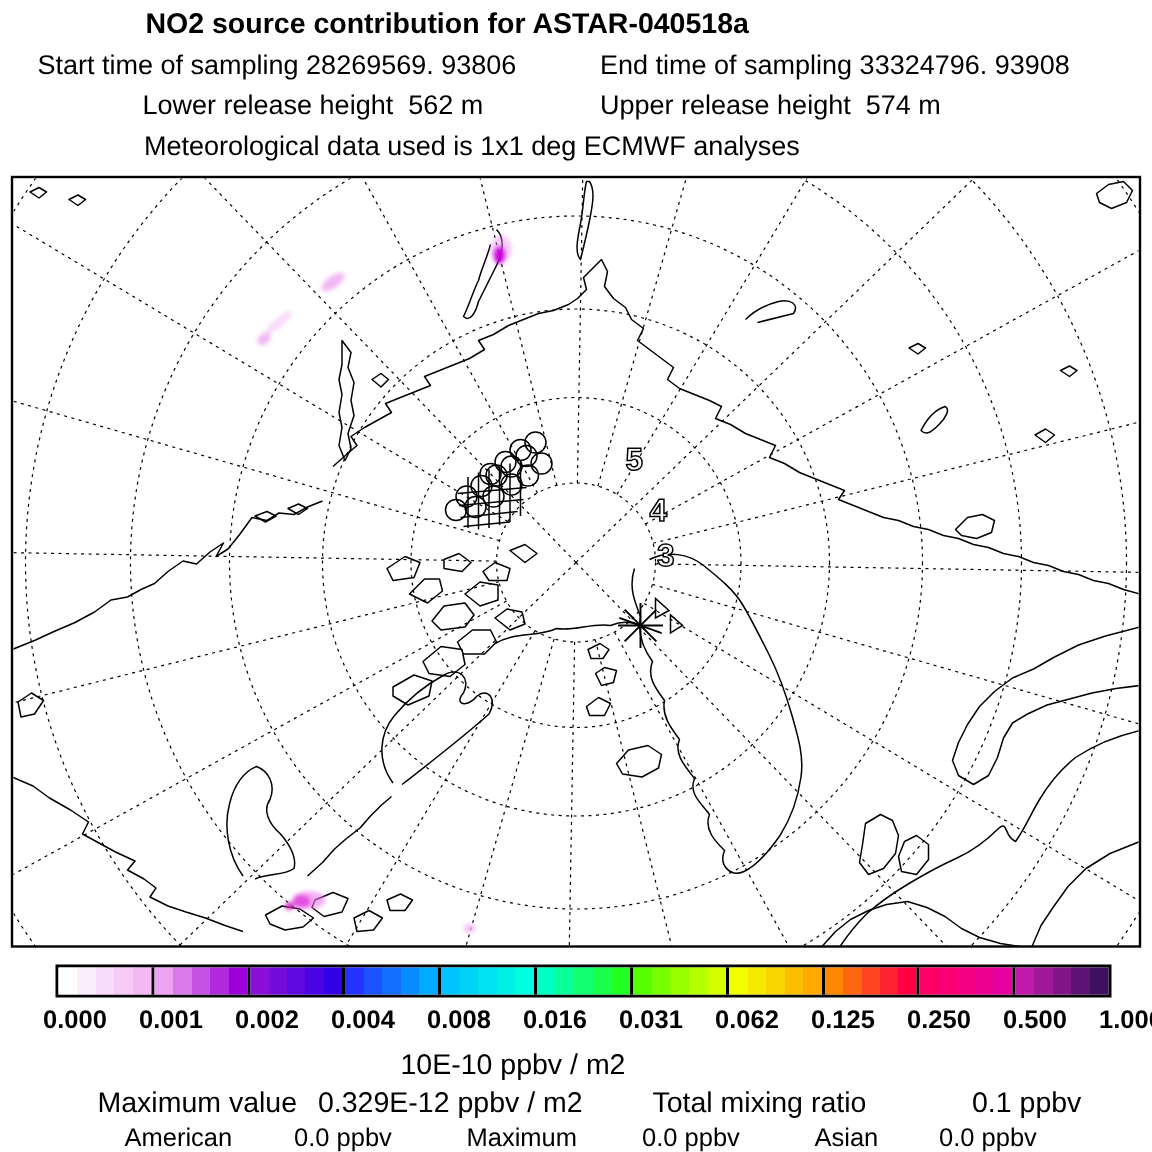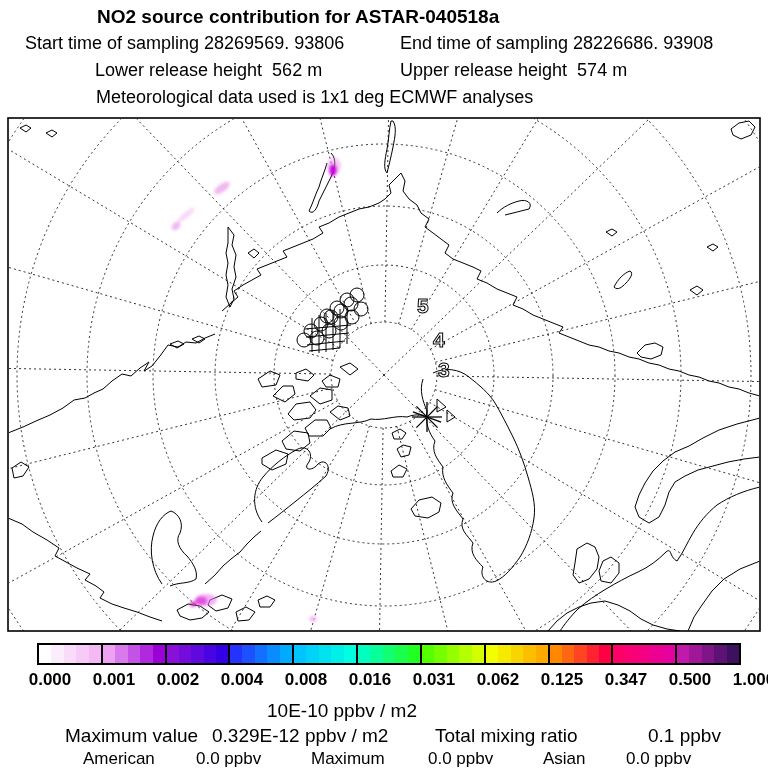--- a/index.html
+++ b/index.html
@@ -14,21 +14,21 @@
   .units{font-size:19px;width:684px;text-align:center;}
   .maxline{font-size:19px;}
   .regline{font-size:17px;}
   svg text.mapdigit{font-family:"Liberation Sans",sans-serif;font-weight:bold;}
 </style>
 </head>
 <body>
 
 <div class="abs title" style="left:97px;top:6px;">NO2 source contribution for ASTAR-040518a</div>
 <div class="abs hline" style="left:25px;top:33px;">Start time of sampling 28269569. 93806</div>
-<div class="abs hline" style="left:400px;top:33px;">End time of sampling 28226686. 93908</div>
+<div class="abs hline" style="left:400px;top:33px;">End time of sampling 33324796. 93908</div>
 <div class="abs hline" style="left:95px;top:60px;">Lower release height  562 m</div>
 <div class="abs hline" style="left:400px;top:60px;">Upper release height  574 m</div>
 <div class="abs hline" style="left:96px;top:87px;">Meteorological data used is 1x1 deg ECMWF analyses</div>
 
 <svg id="mapsvg" width="768" height="768" viewBox="0 0 768 768" style="position:absolute;left:0;top:0;">
   <defs>
     <clipPath id="mapclip">
         <rect x="9" y="119" width="750" height="512"></rect>
       </clipPath>
     <filter id="smblur" x="-60%" y="-60%" width="220%" height="220%">
@@ -172,21 +172,21 @@
 <div id="cbar-ticks" style="position:absolute;left:0;top:670px;width:768px;height:22px;margin-left:13px;">
     <span class="tick" style="left: 5px;">0.000</span>
     <span class="tick" style="left: 69px;">0.001</span>
     <span class="tick" style="left: 133px;">0.002</span>
     <span class="tick" style="left: 197px;">0.004</span>
     <span class="tick" style="left: 261px;">0.008</span>
     <span class="tick" style="left: 325px;">0.016</span>
     <span class="tick" style="left: 389px;">0.031</span>
     <span class="tick" style="left: 453px;">0.062</span>
     <span class="tick" style="left: 517px;">0.125</span>
-    <span class="tick" style="left: 581px;">0.347</span>
+    <span class="tick" style="left: 581px;">0.250</span>
     <span class="tick" style="left: 645px;">0.500</span>
     <span class="tick" style="left: 709px;">1.000</span>
   </div>
 
 <div class="abs units" style="left:0;top:700px;">10E-10 ppbv / m2</div>
 
 <div class="abs maxline" style="left:65px;top:725px;">Maximum value</div>
 <div class="abs maxline" style="left:212px;top:725px;">0.329E-12 ppbv / m2</div>
 <div class="abs maxline" style="left:435px;top:725px;">Total mixing ratio</div>
 <div class="abs maxline" style="left:648px;top:725px;">0.1 ppbv</div>

